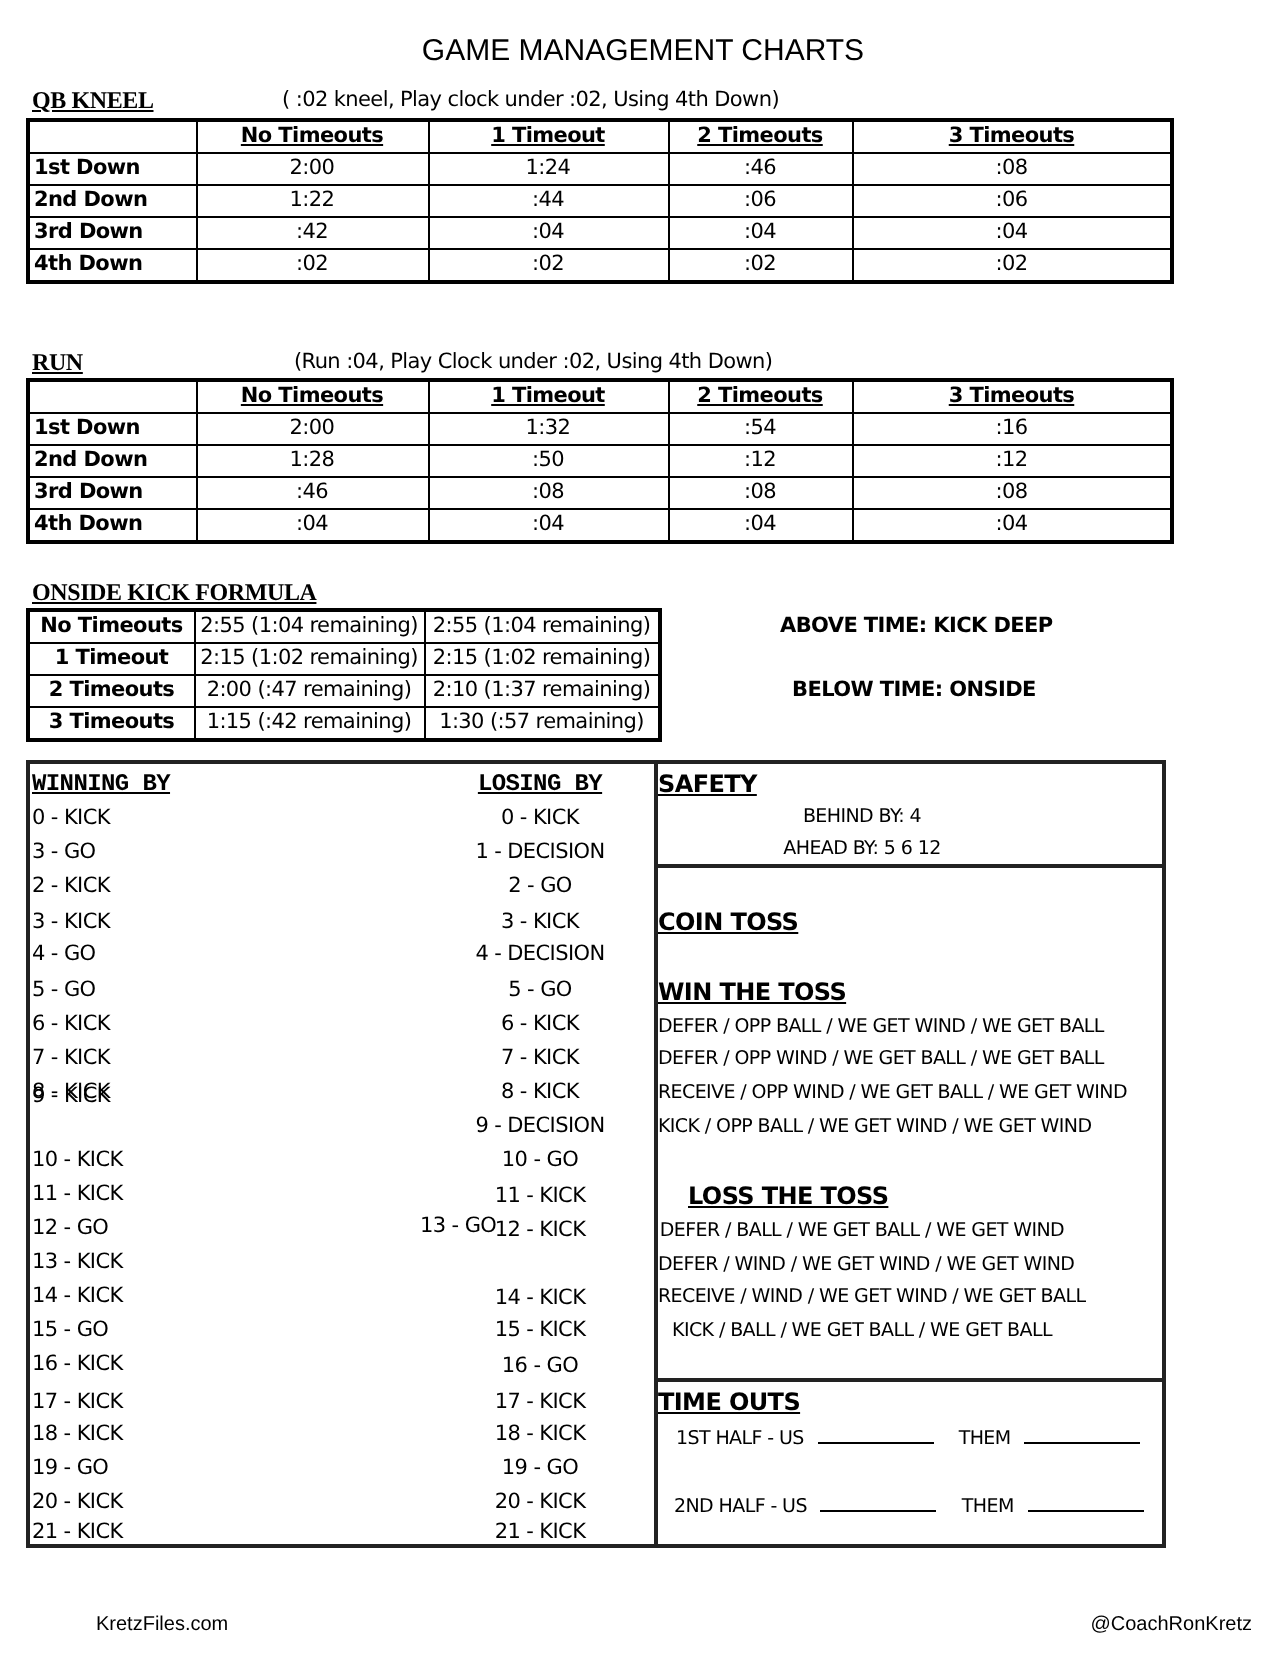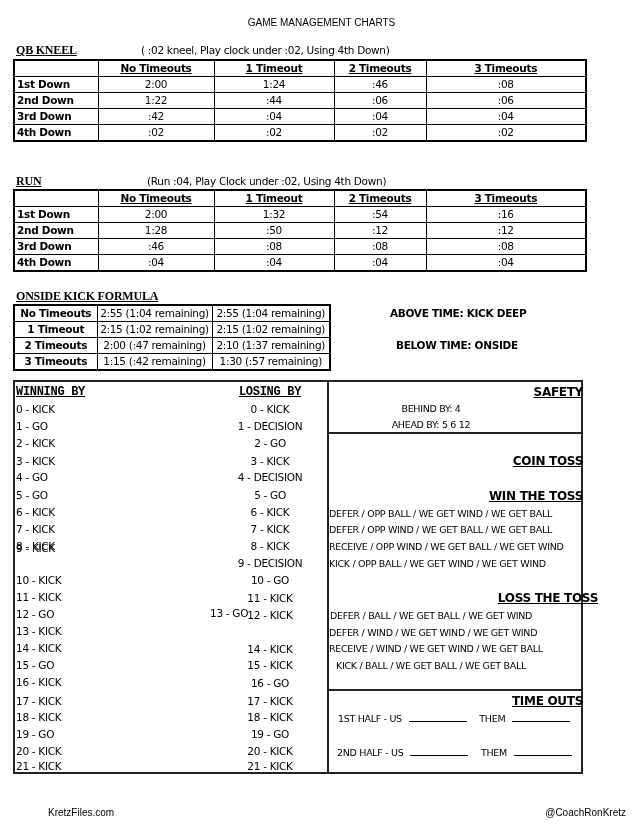--- a/index.html
+++ b/index.html
@@ -1,36 +1,36 @@
 <!DOCTYPE html>
 <html><head>
 <meta charset="utf-8">
 <style>
   html, body { margin: 0; padding: 0; background: #ffffff; }
   body { width: 643px; height: 833px; position: relative; overflow: hidden; color: #000; font-family: "Liberation Sans", "DejaVu Sans", sans-serif; }
   .abs { position: absolute; }
-  .title { top: 17px; left: 0; width: 643px; text-align: center; font-size: 10px; font-family: "Liberation Sans", sans-serif; }
+  .title { top: 17px; left: 0; width: 643px; text-align: center; font-size: 15px; font-family: "Liberation Sans", sans-serif; }
   .sec-title { font-family: Liberation Serif, serif; font-weight: bold; font-size: 12px; text-decoration: underline; letter-spacing: -0.2px; }
   .sub-note { font-family: "DejaVu Sans", sans-serif; font-size: 10.5px; letter-spacing: -0.3px; }
   table.grid { border-collapse: collapse; position: absolute; table-layout: fixed; font-family: "DejaVu Sans", sans-serif; font-size: 10.5px; letter-spacing: -0.3px; }
   table.grid td, table.grid th { border: 1px solid #000; height: 15px; padding: 0 2px; line-height: 15px; white-space: nowrap; overflow: hidden; }
   table.grid { border: 2px solid #000; }
   table.grid th { font-weight: bold; text-decoration: underline; text-align: center; }
   table.grid td.lbl { font-weight: bold; text-align: left; }
   table.grid td.val { text-align: center; }
   table.onside td.lbl { text-align: center; }
   .kick-note { font-family: "DejaVu Sans", sans-serif; font-weight: bold; font-size: 10.5px; letter-spacing: -0.3px; }
   .box { position: absolute; left: 13px; top: 380px; width: 570px; height: 394px; border: 2px solid #222; box-sizing: border-box; }
   .vdiv { position: absolute; left: 327px; top: 380px; width: 2px; height: 394px; background: #222; }
   .hdiv { position: absolute; left: 327px; width: 256px; height: 2px; background: #222; }
   .col-head { font-family: Liberation Mono, monospace; font-weight: bold; font-size: 12px; text-decoration: underline; letter-spacing: -0.3px; }
   .list { font-family: "DejaVu Sans", sans-serif; font-size: 10.5px; letter-spacing: -0.3px; }
   .list .item { position: absolute; white-space: nowrap; }
   .rtext { position: absolute; left: 329px; width: 204px; text-align: center; font-family: "DejaVu Sans", sans-serif; font-size: 9.5px; letter-spacing: -0.3px; white-space: nowrap; }
-  .rhead { position: absolute; left: 329px; width: 254px; text-align: right; font-family: "DejaVu Sans", sans-serif; font-weight: bold; font-size: 12px; text-decoration: underline; letter-spacing: -0.3px; }
+  .rhead { position: absolute; left: 329px; width: 254px; text-align: left; font-family: "DejaVu Sans", sans-serif; font-weight: bold; font-size: 12px; text-decoration: underline; letter-spacing: -0.3px; }
   .tline { position: absolute; font-family: "DejaVu Sans", sans-serif; font-size: 9.5px; letter-spacing: -0.3px; white-space: nowrap; }
   .blank { display: inline-block; border-bottom: 1px solid #000; height: 9px; vertical-align: baseline; }
   .footer { font-family: "Liberation Sans", sans-serif; font-size: 10px; padding-left: 33px; }
 </style>
 </head>
 <body>
 
 <div class="abs title">GAME MANAGEMENT CHARTS</div>
 
 <div class="abs sec-title" style="left:16px; top:43px;">QB KNEEL</div>
@@ -165,21 +165,21 @@
 <div class="abs kick-note" style="left:396px; top:339px;">BELOW TIME:  ONSIDE</div>
 
 <div class="box"></div>
 <div class="vdiv"></div>
 <div class="hdiv" style="top:432px;"></div>
 <div class="hdiv" style="top:689px;"></div>
 
 <div class="abs col-head" style="left:16px; top:385px;">WINNING BY</div>
 <div class="list">
   <div class="item" style="left:16px; top:403px;">0 - KICK</div>
-  <div class="item" style="left:16px; top:420px;">1 - GO</div>
+  <div class="item" style="left:16px; top:420px;">3 - GO</div>
   <div class="item" style="left:16px; top:437px;">2 - KICK</div>
   <div class="item" style="left:16px; top:455px;">3 - KICK</div>
   <div class="item" style="left:16px; top:471px;">4 - GO</div>
   <div class="item" style="left:16px; top:489px;">5 - GO</div>
   <div class="item" style="left:16px; top:506px;">6 - KICK</div>
   <div class="item" style="left:16px; top:523px;">7 - KICK</div>
   <div class="item" style="left:16px; top:540px;">8 - KICK</div>
   <div class="item" style="left:16px; top:542px;">9 - KICK</div>
   <div class="item" style="left:16px; top:574px;">10 - KICK</div>
   <div class="item" style="left:16px; top:591px;">11 - KICK</div>

